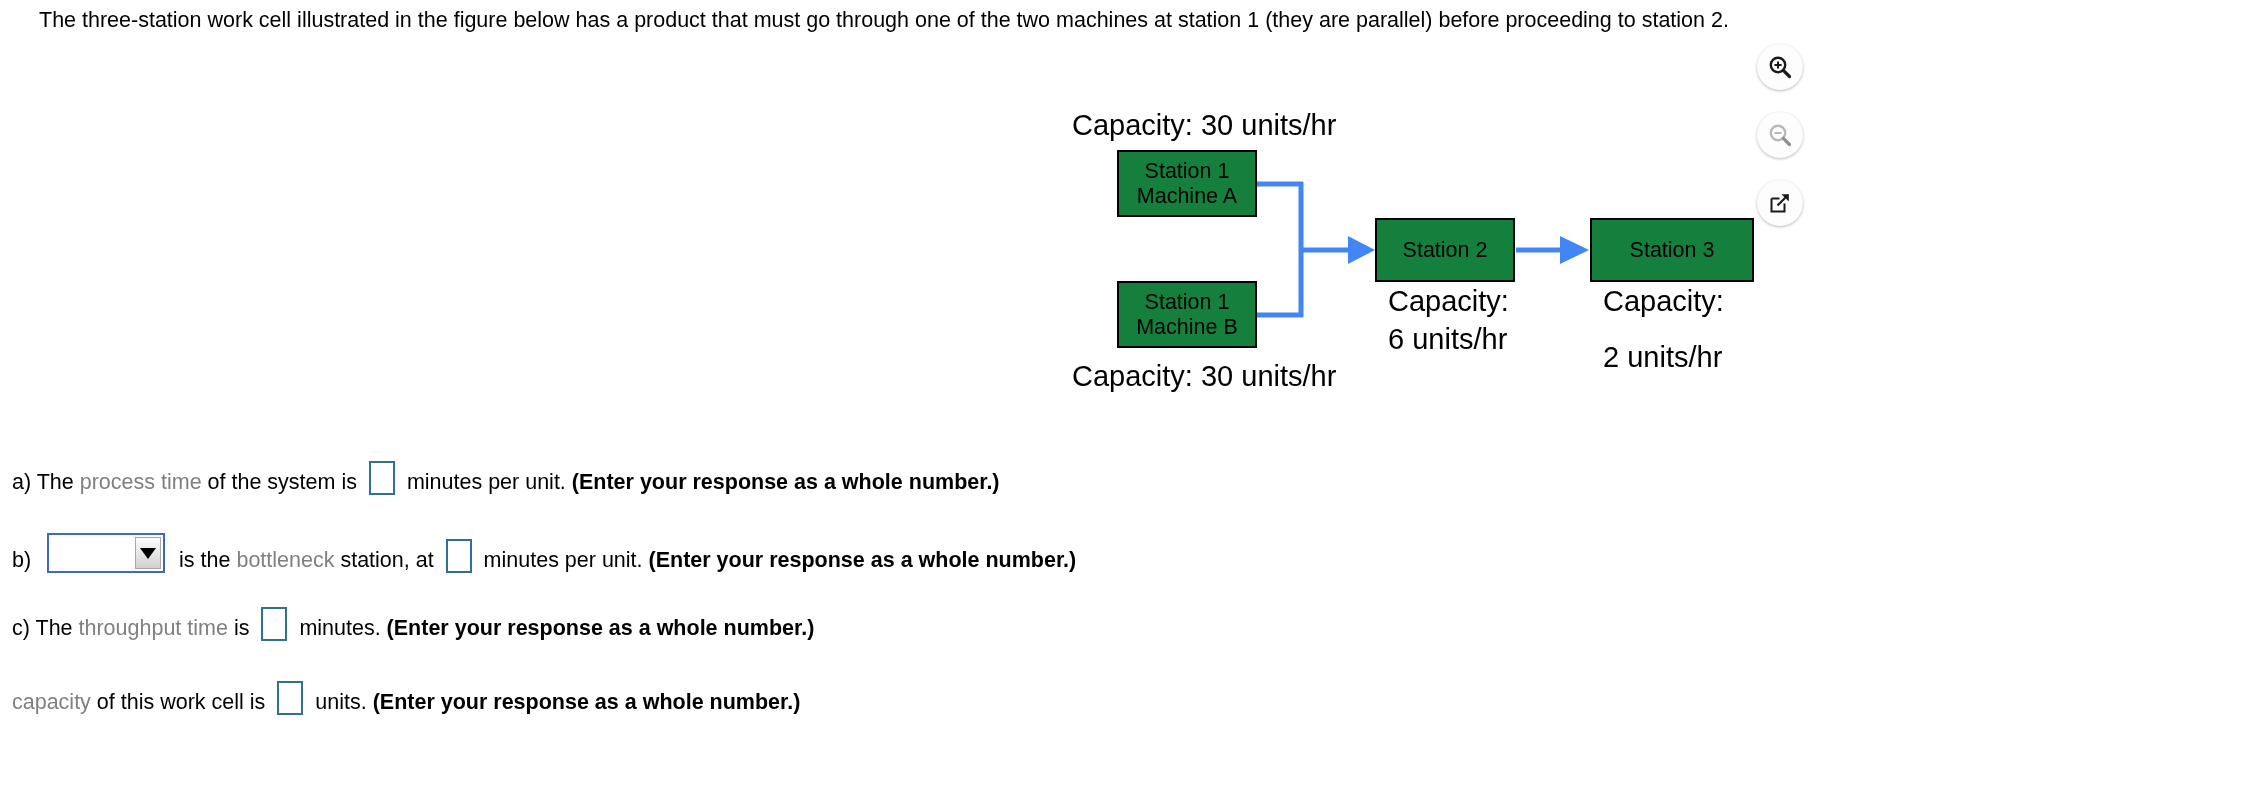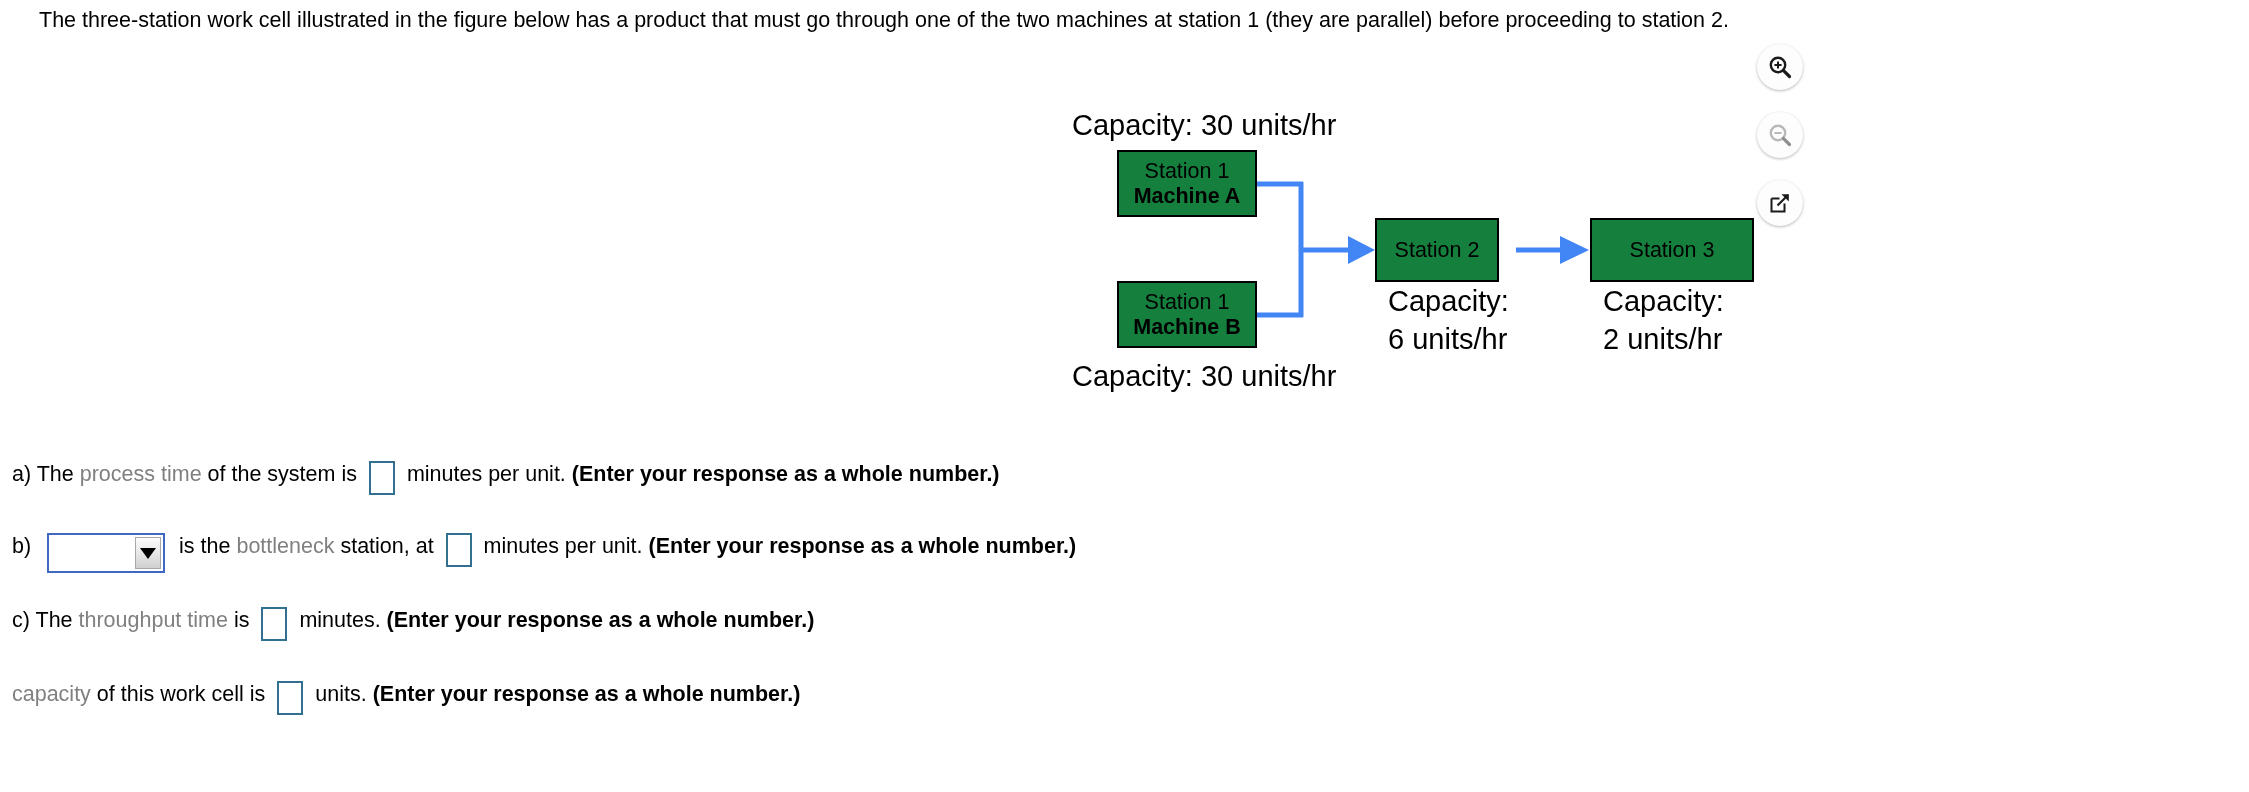--- a/index.html
+++ b/index.html
@@ -73,38 +73,38 @@
     display: flex;
     flex-direction: column;
     align-items: center;
     justify-content: center;
   }
   .node-line {
     font-size: 21.5px;
     line-height: 25px;
     white-space: nowrap;
   }
-  .node-line.bold { font-weight: bold; }
+  .node-line.bold { font-weight: normal; }
 
   
   #connectors {
     position: absolute;
     left: 0; top: 0;
     width: 2249px; height: 430px;
   }
 
   
   .qline {
     position: absolute;
     left: 12px;
     font-size: 21.5px;
     line-height: 26px;
     white-space: nowrap;
     display: flex;
-    align-items: flex-start;
+    align-items: flex-end;
     color: #000;
   }
   .qline .t { white-space: pre; }
   .muted { color: #808080; }
   .ital { font-weight: bold; }
 
   .ansbox {
     display: inline-block;
     width: 26px;
     height: 34px;
@@ -212,31 +212,31 @@
     <div class="node-line bold">Machine A</div>
   </div>
 
   <div class="node-box" style="left:1117px; top:281px; width:140px; height:67px;">
     <div class="node-line">Station 1</div>
     <div class="node-line bold">Machine B</div>
   </div>
 
   <div class="fig-label" style="left:1072px; top:363px;">Capacity: 30 units/hr</div>
 
-  <div class="node-box" style="left:1375px; top:218px; width:124px; height:64px;">
+  <div class="node-box" style="left:1375px; top:218px; width:140px; height:64px;">
     <div class="node-line">Station 2</div>
   </div>
   <div class="fig-label" style="left:1388px; top:288px;">Capacity:</div>
   <div class="fig-label" style="left:1388px; top:326px;">6 units/hr</div>
 
   <div class="node-box" style="left:1590px; top:218px; width:164px; height:64px;">
     <div class="node-line">Station 3</div>
   </div>
   <div class="fig-label" style="left:1603px; top:288px;">Capacity:</div>
-  <div class="fig-label" style="left:1603px; top:326px;">2 units/hr</div>
+  <div class="fig-label" style="left:1603px; top:344px;">2 units/hr</div>
 
 </div>
 
 <div class="qline" style="top:461px;">
   <span class="t">a) The </span>
     <span class="t muted">process time</span>
     <span class="t"> of the system is </span>
     <span class="ansbox"></span>
     <span class="t"> minutes per unit. </span>
     <span class="t ital">(Enter your response as a whole number.)</span>

